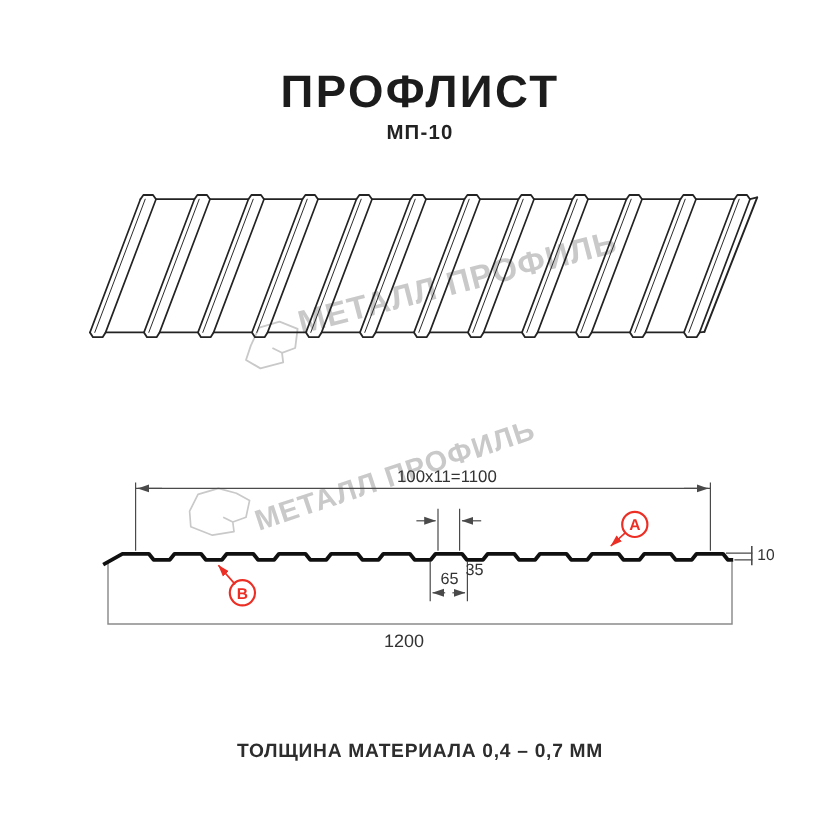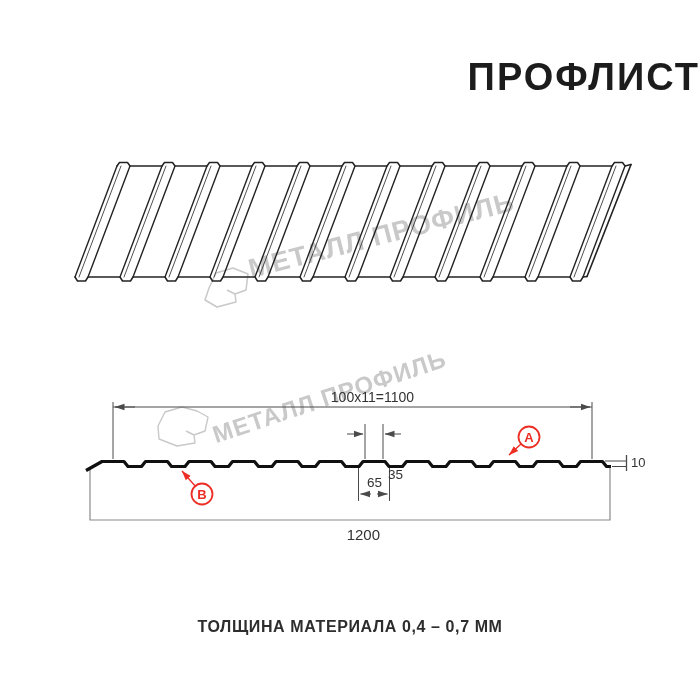--- a/index.html
+++ b/index.html
@@ -1,21 +1,21 @@
 <!DOCTYPE html>
 <html><head>
 <meta charset="utf-8">
 <style>
   html,body{margin:0;padding:0;background:#fff;}
   .page{
     position:relative;width:700px;height:700px;background:#ffffff;overflow:hidden;
     font-family:"Liberation Sans", sans-serif;
   }
   .title{
-    position:absolute;left:0;top:56px;width:700px;text-align:right;
+    position:absolute;left:0;top:56px;width:700px;text-align:center;
     font-size:38px;font-weight:800;letter-spacing:2px;color:#1c1c1c;z-index:3;
   }
   .subtitle{
     position:absolute;left:0;top:101px;width:700px;text-align:center;
     font-size:17px;font-weight:700;letter-spacing:1px;color:#222;z-index:3;
   }
   .footer-note{
     position:absolute;left:0;top:618px;width:700px;text-align:center;
     font-size:16px;font-weight:600;letter-spacing:.6px;color:#2d2d2d;z-index:3;
   }
@@ -26,34 +26,35 @@
   .wm1{left:253px;top:254px;font-size:27px;transform:rotate(-14.5deg);transform-origin:0 100%;}
   .wm2{left:218px;top:421px;font-size:24px;transform:rotate(-18.5deg);transform-origin:0 100%;}
   svg.lineart{position:absolute;left:0;top:0;z-index:2;}
   .dim-label{
     position:absolute;z-index:3;color:#333;font-weight:500;
   }
   .lbl-1100{left:290px;top:389px;width:124px;text-align:right;font-size:14px;}
   .lbl-35{left:388px;top:419px;font-size:13.5px;margin-top:48px;}
   .lbl-65{left:361px;top:475px;width:27px;text-align:center;font-size:13.5px;}
   .lbl-10{left:631px;top:455px;font-size:13px;}
-  .lbl-1200{left:320px;top:526px;width:60px;text-align:right;font-size:15px;}
+  .lbl-1200{left:320px;top:526px;width:60px;text-align:left;font-size:15px;}
   .circle-letter{
     position:absolute;z-index:3;color:#ec2e24;font-weight:700;font-size:13px;
     width:16px;text-align:center;
   }
   .lbl-a{left:521px;top:430px;}
   .lbl-b{left:194px;top:487px;}
 </style>
 </head>
 <body>
 
 <div class="page">
 
   <div class="title">ПРОФЛИСТ</div>
+  <div class="subtitle">МП-10</div>
 
   <div class="wm wm1">МЕТАЛЛ ПРОФИЛЬ</div>
   <div class="wm wm2">МЕТАЛЛ ПРОФИЛЬ</div>
 
   <svg class="lineart" width="700" height="700" viewBox="0 0 700 700">
     <defs>
       <marker id="arD" markerWidth="11" markerHeight="9" refX="9.5" refY="4" orient="auto" markerUnits="userSpaceOnUse">
         <path d="M0,0.7 L9.8,4 L0,7.3 Z" fill="#4a4a4a"></path>
       </marker>
       <marker id="arR" markerWidth="11" markerHeight="9" refX="9.5" refY="4" orient="auto" markerUnits="userSpaceOnUse">

